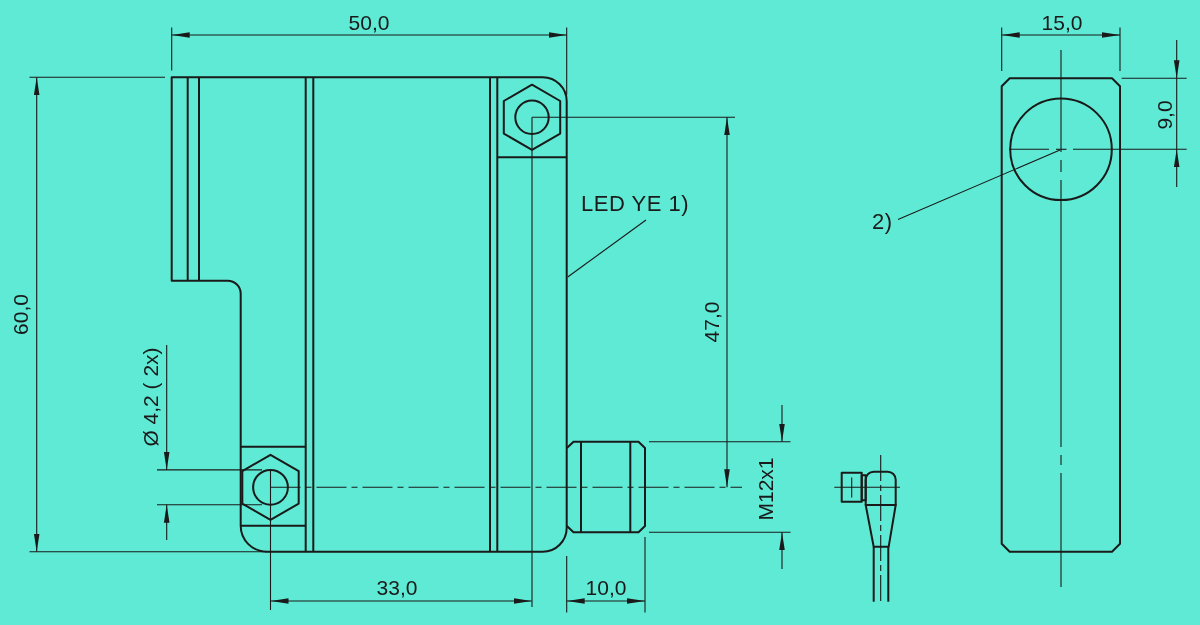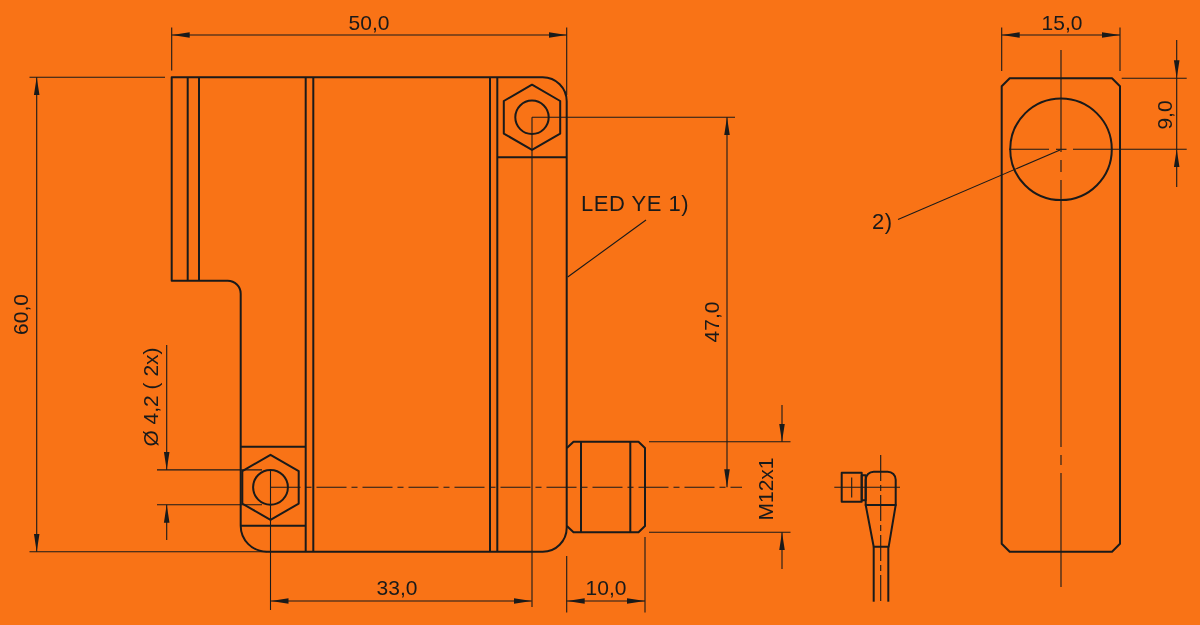--- a/index.html
+++ b/index.html
@@ -1,16 +1,16 @@
 <!DOCTYPE html>
 <html><head>
 <meta charset="utf-8">
 <style>
   html,body{margin:0;padding:0;background:#ffffff;}
-  .stage{position:relative;width:1200px;height:625px;background:#f97316;overflow:hidden;}
+  .stage{position:relative;width:1200px;height:625px;background:#5eead4;overflow:hidden;}
   svg{position:absolute;left:0;top:0;}
   svg text{font-family:"Liberation Sans","DejaVu Sans",sans-serif;fill:#1a1a1a;}
   .dimtxt{font-size:21px;}
   .notetxt{font-size:22px;letter-spacing:0.5px;}
   .thick{stroke:#1a1a1a;stroke-width:2;fill:none;stroke-linejoin:round;stroke-linecap:butt;}
   .thin{stroke:#1a1a1a;stroke-width:1.1;fill:none;}
   .cl{stroke:#1a1a1a;stroke-width:1.1;fill:none;stroke-dasharray:30 5 6 5;}
 </style>
 </head>
 <body>

